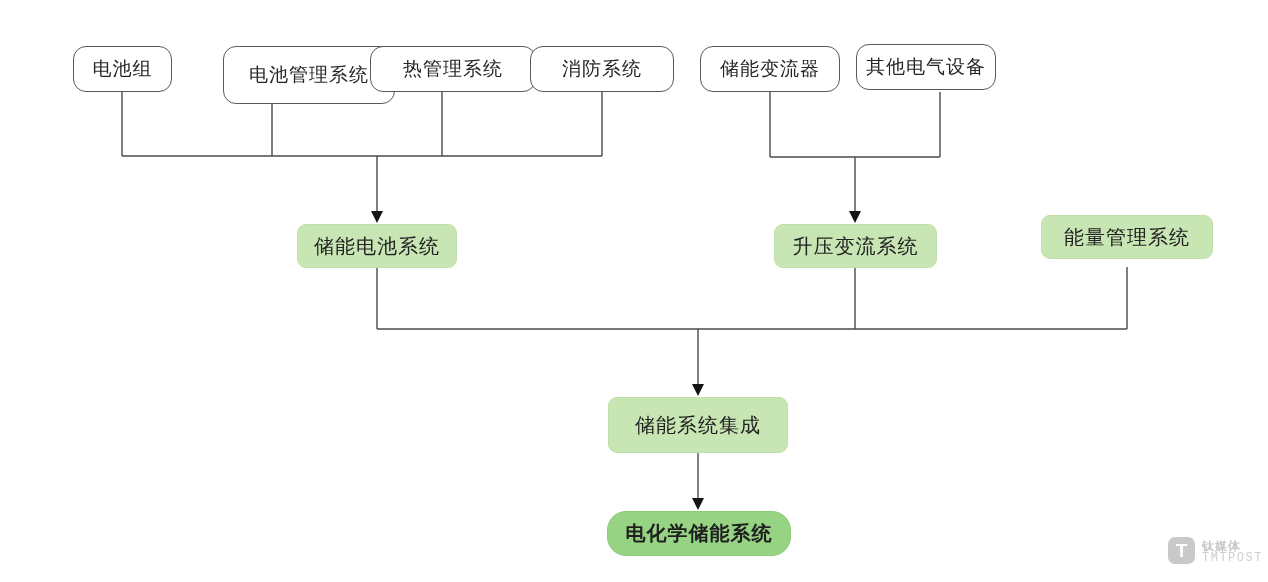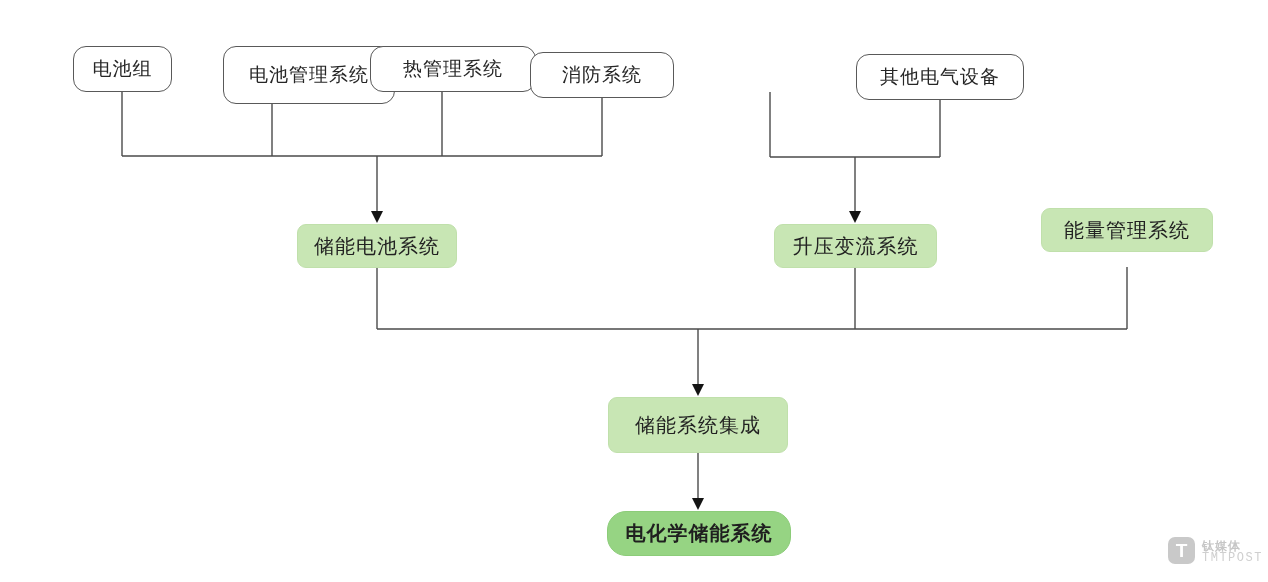--- a/index.html
+++ b/index.html
@@ -50,27 +50,27 @@
     border: 1px solid #8ccc79;
     border-radius: 19px;
     font-size: 20px;
     font-weight: 700;
     color: #1f1f1f;
   }
   
   #n-battery-pack      { left: 73px;  top: 46px; width: 99px;  height: 46px; }
   #n-bms               { left: 186px; top: 46px; width: 172px; height: 58px; margin-left: 37px; }
   #n-thermal           { left: 370px; top: 46px; width: 166px; height: 46px; }
-  #n-fire              { left: 530px; top: 52px; width: 144px; height: 46px; }
+  #n-fire              { left: 530px; top: 46px; width: 144px; height: 46px; }
   #n-pcs               { left: 700px; top: 46px; width: 140px; height: 46px; }
-  #n-other-electrical  { left: 856px; top: 54px; width: 168px; height: 46px; }
+  #n-other-electrical  { left: 856px; top: 44px; width: 140px; height: 46px; }
   
   #n-battery-system    { left: 297px;  top: 224px; width: 160px; height: 44px; }
   #n-boost-converter   { left: 774px;  top: 224px; width: 163px; height: 44px; }
-  #n-ems               { left: 1041px; top: 208px; width: 172px; height: 44px; }
+  #n-ems               { left: 1041px; top: 215px; width: 172px; height: 44px; }
   
   #n-integration       { left: 608px; top: 397px; width: 180px; height: 56px; }
   #n-electrochemical   { left: 607px; top: 511px; width: 184px; height: 45px; }
 
   
   .watermark {
     position: absolute;
     left: 1168px;
     top: 537px;
     display: flex;
@@ -147,20 +147,21 @@
   </svg>
 
   <div class="node node-plain" id="n-battery-pack">电池组</div>
 
   <div class="node node-plain" id="n-bms">电池管理系统</div>
 
   <div class="node node-plain" id="n-thermal">热管理系统</div>
 
   <div class="node node-plain" id="n-fire">消防系统</div>
 
+  <div class="node node-plain" id="n-pcs">储能变流器</div>
 
   <div class="node node-plain" id="n-other-electrical">其他电气设备</div>
 
   <div class="node node-green" id="n-boost-converter">升压变流系统</div>
 
   <div class="node node-green" id="n-battery-system">储能电池系统</div>
 
   <div class="node node-green" id="n-ems">能量管理系统</div>
 
   <div class="node node-green" id="n-integration">储能系统集成</div>

